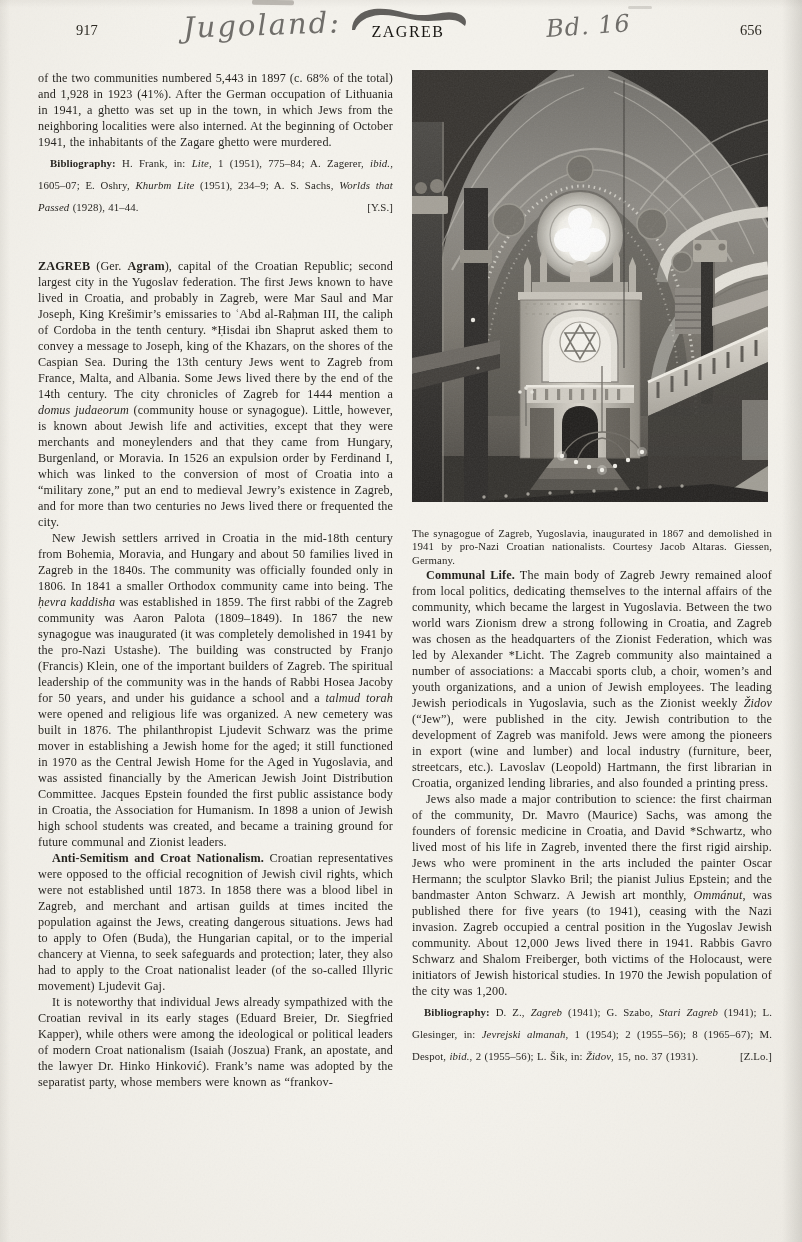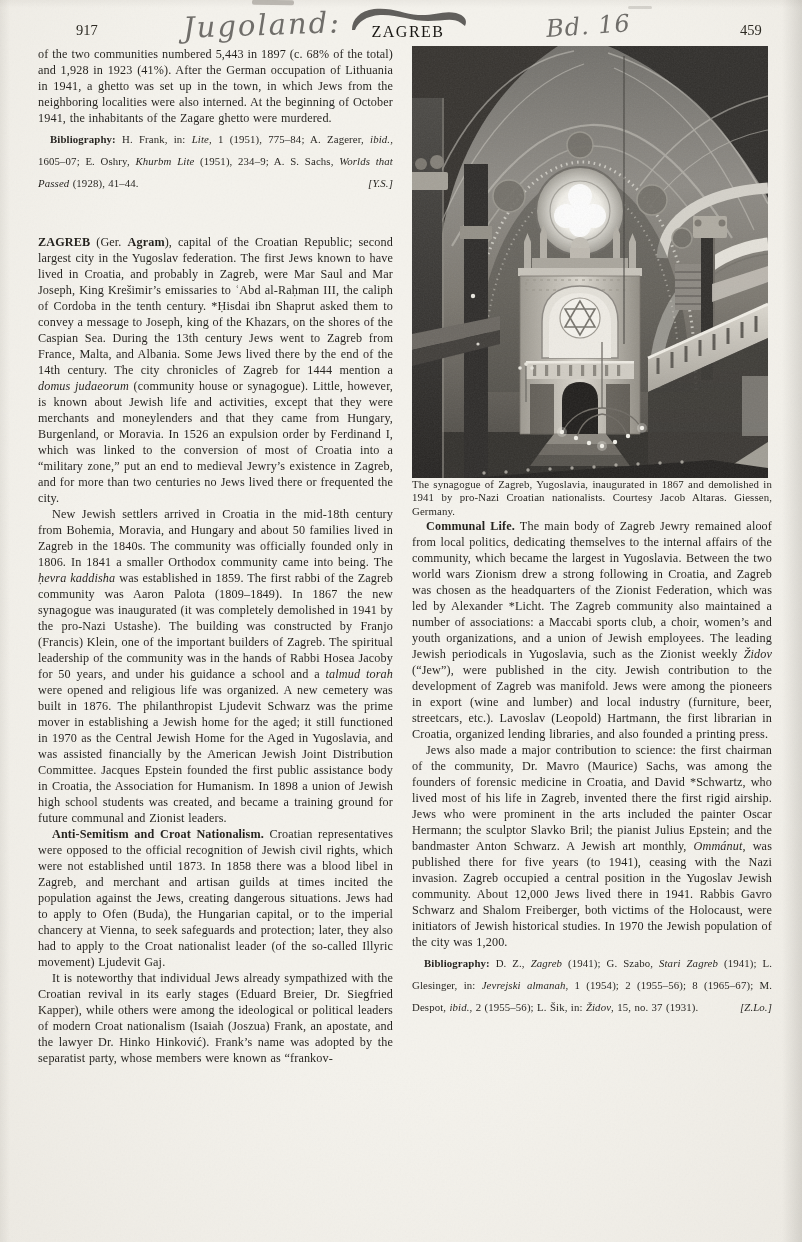--- a/index.html
+++ b/index.html
@@ -15,50 +15,50 @@
                 linear-gradient(to bottom, rgba(110,105,96,.07) 0, rgba(110,105,96,0) 8px);
   }
   .pagenum { position:absolute; top:22px; font-size:14.5px; color:#29261f; }
   #pn-left { left:76px; }
   #pn-right { left:740px; }
   .hand { position:absolute; font-family:"DejaVu Serif",serif; font-style:italic; color:#6e6c68; white-space:nowrap; }
   #hand-left { left:183px; top:8px; font-size:29px; transform:rotate(-2deg); letter-spacing:2px; }
   #hand-right { left:546px; top:12px; font-size:24px; transform:rotate(-4deg); letter-spacing:1px; }
   #running-title { position:absolute; left:350px; top:23px; width:116px; text-align:center; font-size:16px; letter-spacing:1.5px; color:#15130f; }
   #title-wave { position:absolute; left:344px; top:5px; }
-  .col { position:absolute; top:46px; }
+  .col { position:absolute; top:70px; }
   .col-left  { left:38px;  width:355px; }
   .col-right { left:412px; width:360px; }
   .para { text-align:justify; font-size:12.2px; line-height:16px; letter-spacing:.12px; word-spacing:.5px; }
   .indent { text-indent:14px; }
   .biblio { font-size:10.8px; line-height:22px; margin-top:2px; text-indent:12px; }
   .article-start { margin-top:40px; }
-  .caption { font-size:10.8px; line-height:13.4px; margin-top:0; }
+  .caption { font-size:10.8px; line-height:13.4px; margin-top:25px; }
   .first-after { margin-top:13px; }
   .seg-b { font-weight:bold; }
   .seg-i { font-style:italic; }
-  .sig { float:right;font-style:italic; }
+  .sig { float:right; }
   .photo { width:356px; height:432px; }
   .photo svg { display:block; }
   .smudge { position:absolute; background:#8f8b84; opacity:.55; border-radius:2px; pointer-events:none; }
   .grain-overlay { position:absolute; left:0; top:0; pointer-events:none; }
 </style>
 </head>
 <body>
 
 <div class="page">
 
   <span class="pagenum" id="pn-left">917</span>
   <span class="hand" id="hand-left">Jugoland:</span>
   <svg id="title-wave" width="128" height="26" viewBox="0 0 128 26">
     <path d="M8,25 C8,14 16,6 30,4 C48,2 60,9 74,10 C90,11 100,5 112,8 C120,10 124,15 121,21 L117,18 C110,12 98,16 84,16 C68,16 52,9 36,10 C22,11 14,17 11,25 Z" fill="#4a4845" opacity="0.88"></path>
   </svg>
   <div id="running-title">ZAGREB</div>
   <span class="hand" id="hand-right">Bd. 16</span>
-  <span class="pagenum" id="pn-right">459</span>
+  <span class="pagenum" id="pn-right">656</span>
 
   <div class="smudge" style="left:252px;top:0;width:42px;height:5px;transform:rotate(1deg)"></div>
   <div class="smudge" style="left:628px;top:6px;width:24px;height:3px;opacity:.3"></div>
 
   <div class="col col-left">
     <div class="para"><span>of the two communities numbered 5,443 in 1897 (c. 68% of the total) and 1,928 in 1923 (41%). After the German occupation of Lithuania in 1941, a ghetto was set up in the town, in which Jews from the neighboring localities were also interned. At the beginning of October 1941, the inhabitants of the Zagare ghetto were murdered.</span></div>
     <div class="para biblio"><span class="seg-b">Bibliography: </span><span>H. Frank, in: </span><span class="seg-i">Lite</span><span>, 1 (1951), 775–84; A. Zagerer, </span><span class="seg-i">ibid.</span><span>, 1605–07; E. Oshry, </span><span class="seg-i">Khurbm Lite</span><span> (1951), 234–9; A. S. Sachs, </span><span class="seg-i">Worlds that Passed</span><span> (1928), 41–44.</span><span class="sig">[Y.S.]</span></div>
     <div class="para article-start"><span class="seg-b">ZAGREB</span><span> (Ger. </span><span class="seg-b">Agram</span><span>), capital of the Croatian Republic; second largest city in the Yugoslav federation. The first Jews known to have lived in Croatia, and probably in Zagreb, were Mar Saul and Mar Joseph, King Krešimir’s emissaries to ʿAbd al-Raḥman III, the caliph of Cordoba in the tenth century. *Ḥisdai ibn Shaprut asked them to convey a message to Joseph, king of the Khazars, on the shores of the Caspian Sea. During the 13th century Jews went to Zagreb from France, Malta, and Albania. Some Jews lived there by the end of the 14th century. The city chronicles of Zagreb for 1444 mention a </span><span class="seg-i">domus judaeorum</span><span> (community house or synagogue). Little, however, is known about Jewish life and activities, except that they were merchants and moneylenders and that they came from Hungary, Burgenland, or Moravia. In 1526 an expulsion order by Ferdinand I, which was linked to the conversion of most of Croatia into a “military zone,” put an end to medieval Jewry’s existence in Zagreb, and for more than two centuries no Jews lived there or frequented the city.</span></div>
     <div class="para indent"><span>New Jewish settlers arrived in Croatia in the mid-18th century from Bohemia, Moravia, and Hungary and about 50 families lived in Zagreb in the 1840s. The community was officially founded only in 1806. In 1841 a smaller Orthodox community came into being. The </span><span class="seg-i">ḥevra kaddisha</span><span> was established in 1859. The first rabbi of the Zagreb community was Aaron Palota (1809–1849). In 1867 the new synagogue was inaugurated (it was completely demolished in 1941 by the pro-Nazi Ustashe). The building was constructed by Franjo (Francis) Klein, one of the important builders of Zagreb. The spiritual leadership of the community was in the hands of Rabbi Hosea Jacoby for 50 years, and under his guidance a school and a </span><span class="seg-i">talmud torah</span><span> were opened and religious life was organized. A new cemetery was built in 1876. The philanthropist Ljudevit Schwarz was the prime mover in establishing a Jewish home for the aged; it still functioned in 1970 as the Central Jewish Home for the Aged in Yugoslavia, and was assisted financially by the American Jewish Joint Distribution Committee. Jacques Epstein founded the first public assistance body in Croatia, the Association for Humanism. In 1898 a union of Jewish high school students was created, and became a training ground for future communal and Zionist leaders.</span></div>
     <div class="para indent"><span class="seg-b">Anti-Semitism and Croat Nationalism.</span><span> Croatian representatives were opposed to the official recognition of Jewish civil rights, which were not established until 1873. In 1858 there was a blood libel in Zagreb, and merchant and artisan guilds at times incited the population against the Jews, creating dangerous situations. Jews had to apply to Ofen (Buda), the Hungarian capital, or to the imperial chancery at Vienna, to seek safeguards and protection; later, they also had to apply to the Croat nationalist leader (of the so-called Illyric movement) Ljudevit Gaj.</span></div>

